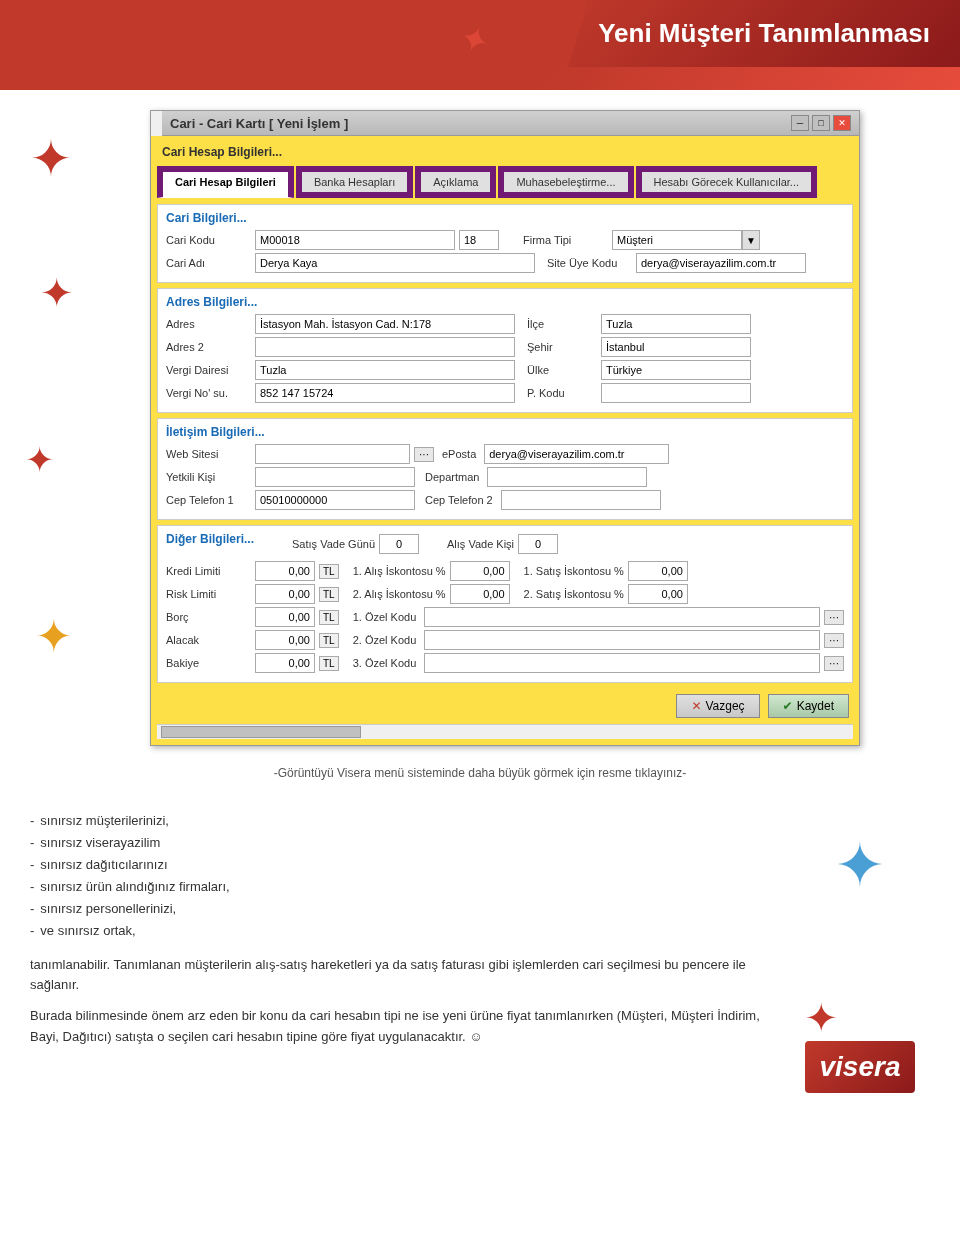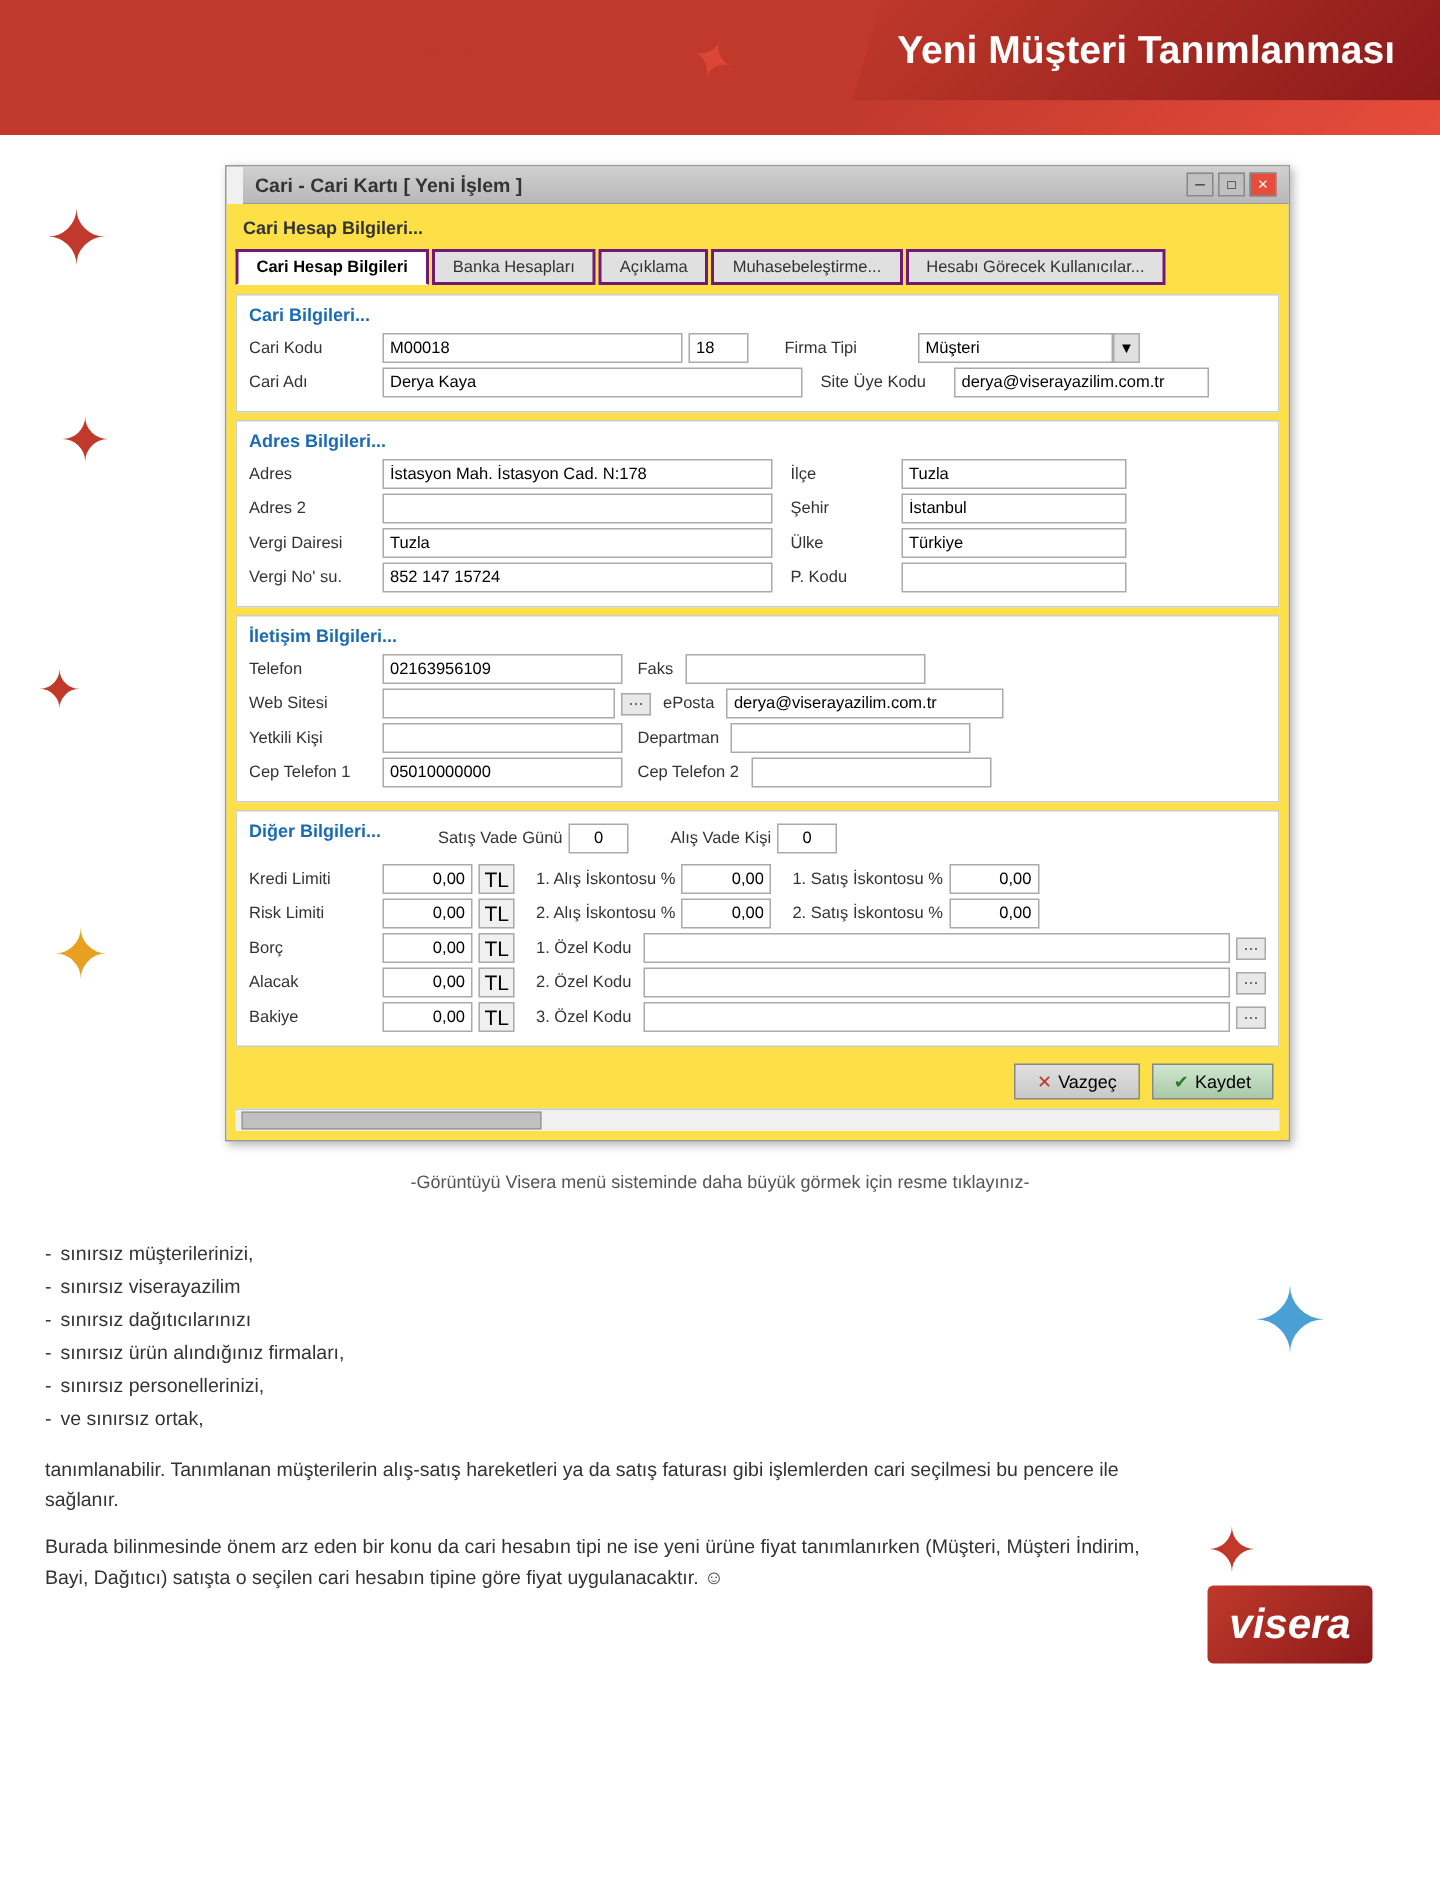--- a/index.html
+++ b/index.html
@@ -126,21 +126,21 @@
     }
 
     
     .tab-bar {
       display: flex;
       gap: 2px;
       margin-bottom: 6px;
     }
     .tab {
       padding: 4px 12px;
-      border: 2px solid #701a75;
+      border: 6px solid #701a75;
       background: #e0e0e0;
       cursor: pointer;
       font-size: 11px;
       color: #333;
     }
     .tab.active {
       background: #fff;
       border-bottom: 1px solid #fff;
       font-weight: bold;
       color: #000;
@@ -289,21 +289,21 @@
     }
     .diger-input-num {
       width: 60px;
       text-align: right;
       border: 1px solid #aaa;
       padding: 2px 4px;
       font-size: 11px;
       height: 20px;
     }
     .tl-badge {
-      font-size: 14px;
+      font-size: 10px;
       border: 1px solid #aaa;
       padding: 1px 3px;
       background: #f0f0f0;
     }
     .vade-section {
       display: flex;
       align-items: center;
       gap: 4px;
       font-size: 11px;
     }
@@ -420,26 +420,20 @@
         <div class="form-row">
           <span class="form-label">Vergi No' su.</span>
           <input class="form-input" value="852 147 15724" style="width: 260px;">
           <span class="right-label">P. Kodu</span>
           <input class="form-input" value="" style="width: 150px;">
         </div>
       </div>
 
       <div class="form-panel">
         <div class="form-section-title">İletişim Bilgileri...</div>
-        <div class="form-row">
-          <span class="form-label">Telefon</span>
-          <input class="form-input" value="02163956109" style="width: 160px;">
-          <span style="margin-left:6px; font-size:11px; color:#333;">Faks</span>
-          <input class="form-input" value="" style="width: 160px; margin-left: 4px;">
-        </div>
         <div class="form-row">
           <span class="form-label">Web Sitesi</span>
           <input class="form-input" value="" style="width: 155px;">
           <span class="dots-btn">···</span>
           <span style="margin-left:4px; font-size:11px; color:#333;">ePosta</span>
           <input class="form-input" value="derya@viserayazilim.com.tr" style="width: 185px; margin-left: 4px;">
         </div>
         <div class="form-row">
           <span class="form-label">Yetkili Kişi</span>
           <input class="form-input" value="" style="width: 160px;">

